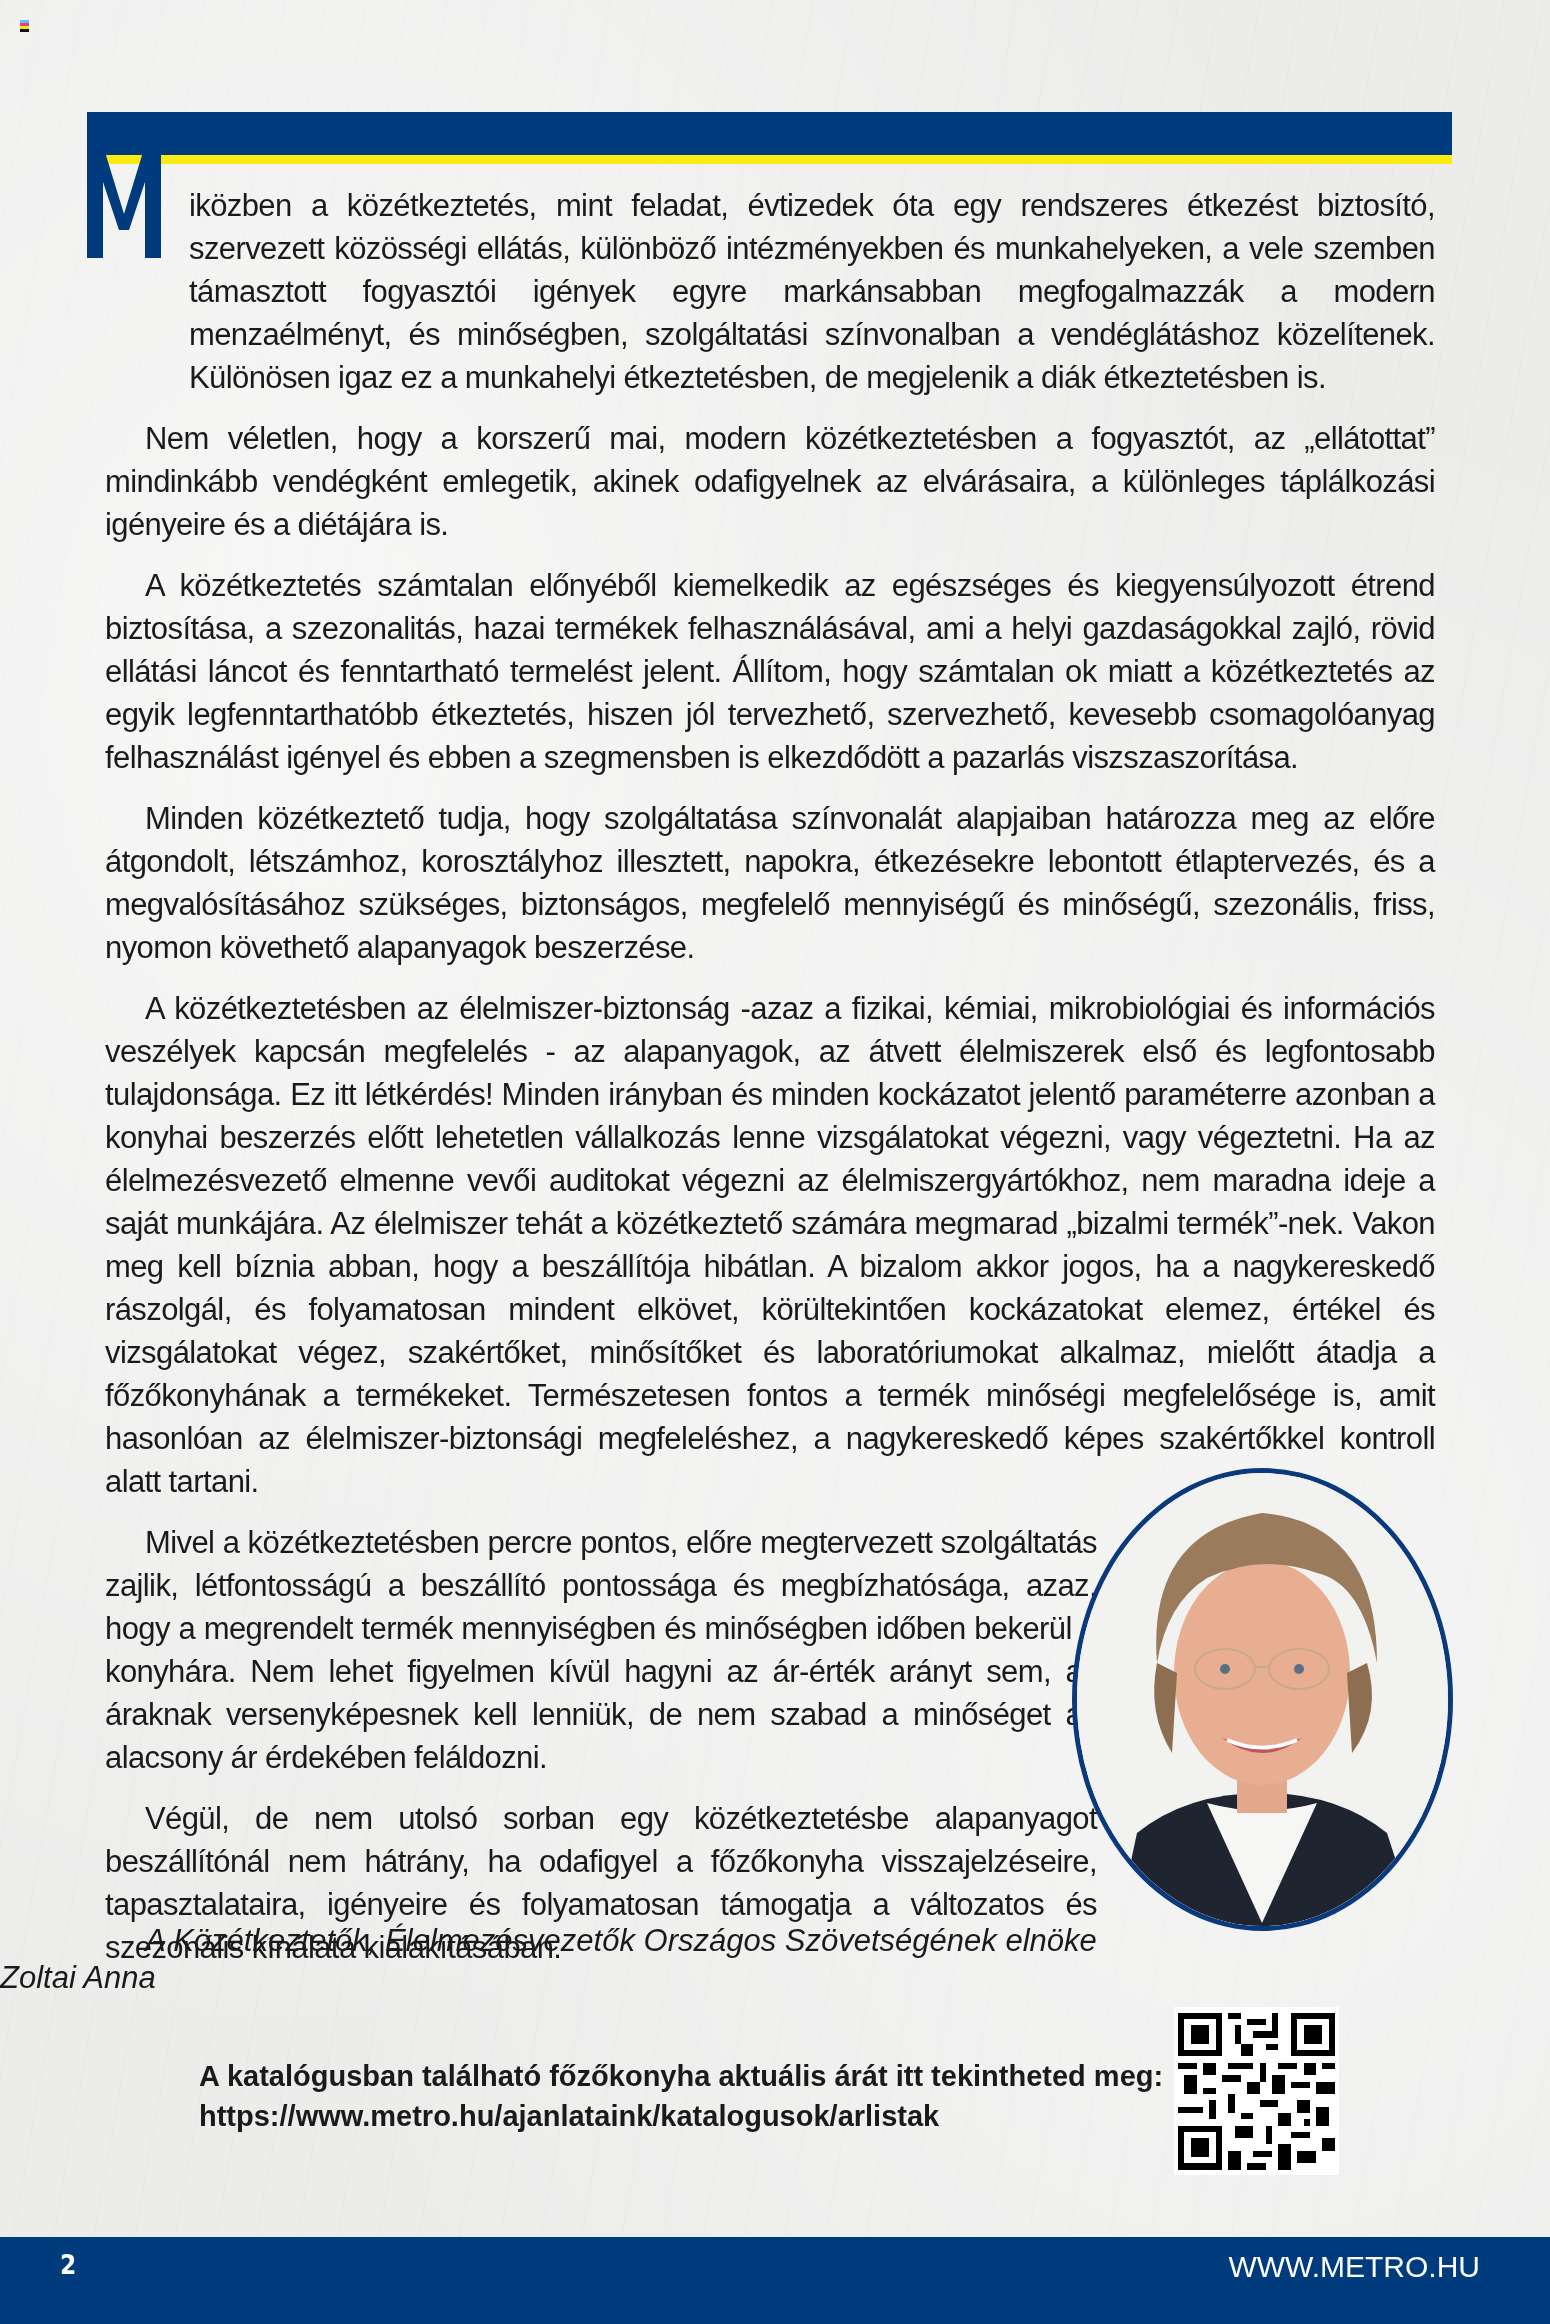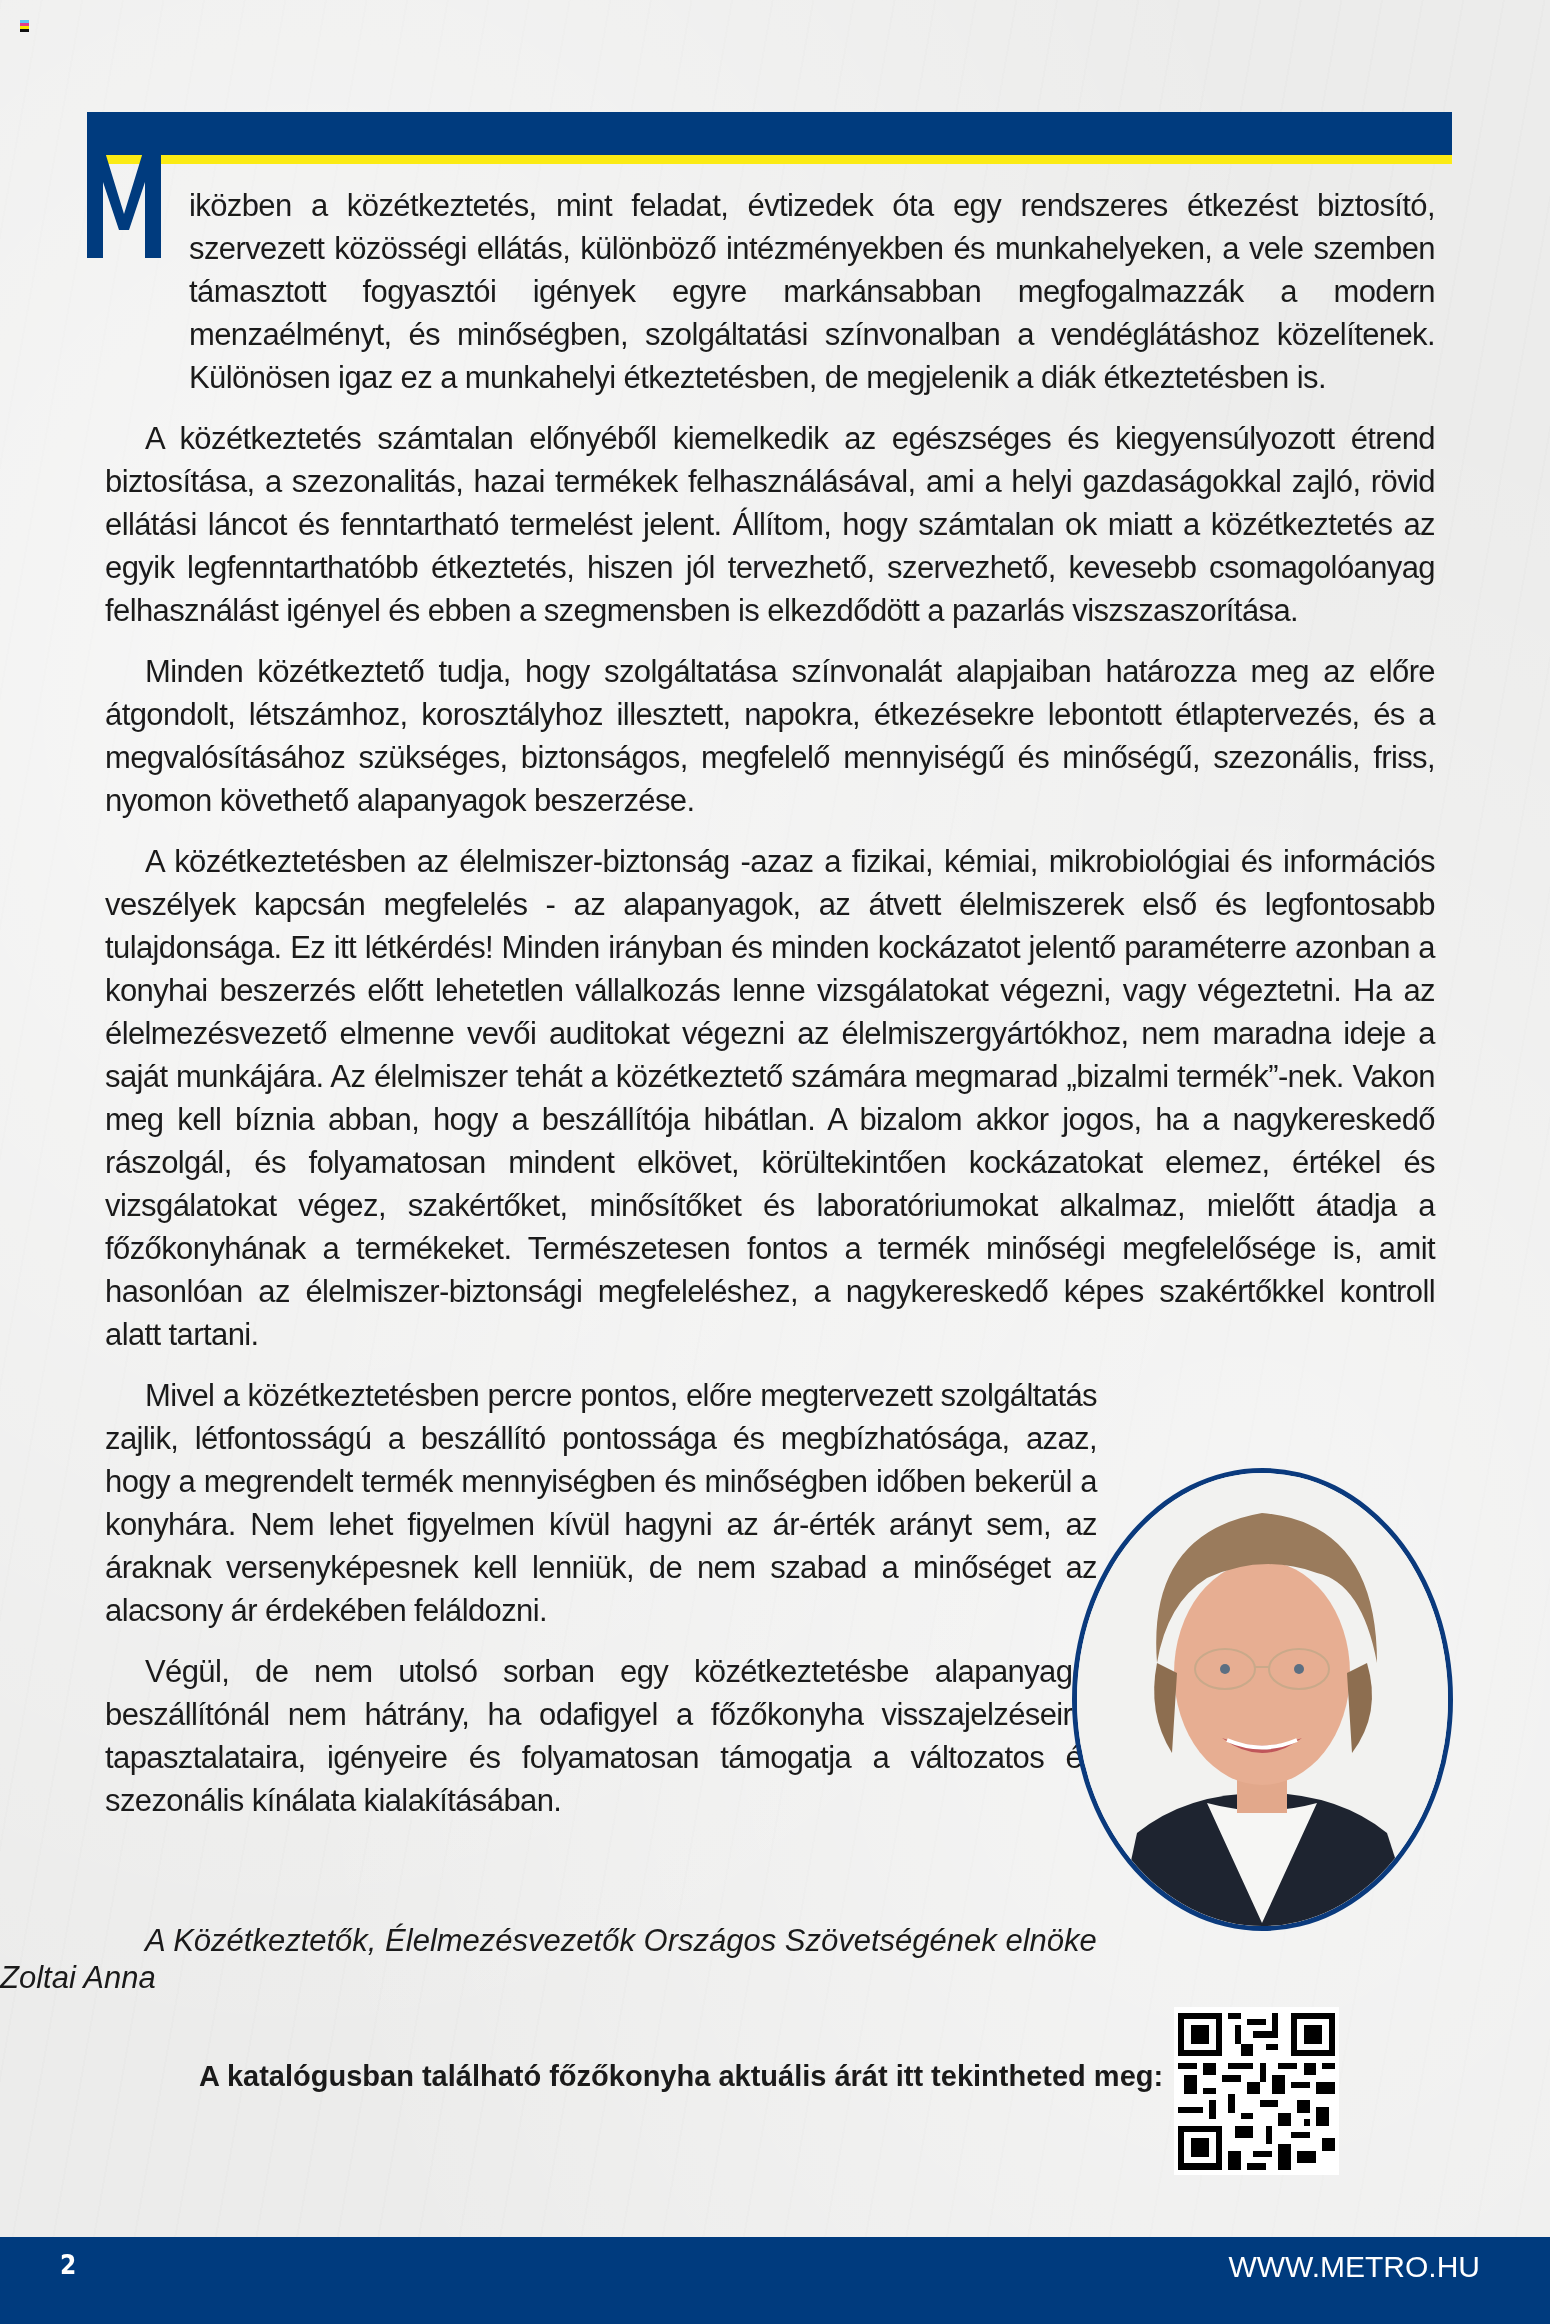--- a/index.html
+++ b/index.html
@@ -57,20 +57,21 @@
 
 <div class="header-bar" style="background:#003b7e"></div>
 <div class="yellow-stripe" style="background:#fbeb14"></div>
 
 <svg class="dropcap" viewBox="0 0 74 106">
   <path d="M0 0 L18 0 L37 62 L56 0 L74 0 L74 106 L58 106 L58 30 L42 78 L32 78 L16 30 L16 106 L0 106 Z" fill="#003b7e"></path>
 </svg>
 
 <div class="article">
   <p class="first-lines" style="margin-top:6px">iközben a közétkeztetés, mint feladat, évtizedek óta egy rendszeres étkezést biztosító, szervezett közösségi ellátás, különböző intézményekben és munkahelyeken, a vele szemben támasztott fogyasztói igények egyre markánsabban megfogalmazzák a modern menzaélményt, és minőségben, szolgáltatási színvonalban a vendéglátáshoz közelítenek. Különösen igaz ez a munkahelyi étkeztetésben, de megjelenik a diák étkeztetésben is.</p>
+  <p class="indent">Nem véletlen, hogy a korszerű mai, modern közétkeztetésben a fogyasztót, az „ellátottat” mindinkább vendégként emlegetik, akinek odafigyelnek az elvárásaira, a különleges táplálkozási igényeire és a diétájára is.</p>
   <p class="indent">A közétkeztetés számtalan előnyéből kiemelkedik az egészséges és kiegyensúlyozott étrend biztosítása, a szezonalitás, hazai termékek felhasználásával, ami a helyi gazdaságokkal zajló, rövid ellátási láncot és fenntartható termelést jelent. Állítom, hogy számtalan ok miatt a közétkeztetés az egyik legfenntarthatóbb étkeztetés, hiszen jól tervezhető, szervezhető, kevesebb csomagolóanyag felhasználást igényel és ebben a szegmensben is elkezdődött a pazarlás viszszaszorítása.</p>
   <p class="indent">Minden közétkeztető tudja, hogy szolgáltatása színvonalát alapjaiban határozza meg az előre átgondolt, létszámhoz, korosztályhoz illesztett, napokra, étkezésekre lebontott étlaptervezés, és a megvalósításához szükséges, biztonságos, megfelelő mennyiségű és minőségű, szezonális, friss, nyomon követhető alapanyagok beszerzése.</p>
   <p class="indent">A közétkeztetésben az élelmiszer-biztonság -azaz a fizikai, kémiai, mikrobiológiai és információs veszélyek kapcsán megfelelés - az alapanyagok, az átvett élelmiszerek első és legfontosabb tulajdonsága. Ez itt létkérdés! Minden irányban és minden kockázatot jelentő paraméterre azonban a konyhai beszerzés előtt lehetetlen vállalkozás lenne vizsgálatokat végezni, vagy végeztetni. Ha az élelmezésvezető elmenne vevői auditokat végezni az élelmiszergyártókhoz, nem maradna ideje a saját munkájára. Az élelmiszer tehát a közétkeztető számára megmarad „bizalmi termék”-nek. Vakon meg kell bíznia abban, hogy a beszállítója hibátlan. A bizalom akkor jogos, ha a nagykereskedő rászolgál, és folyamatosan mindent elkövet, körültekintően kockázatokat elemez, értékel és vizsgálatokat végez, szakértőket, minősítőket és laboratóriumokat alkalmaz, mielőtt átadja a főzőkonyhának a termékeket. Természetesen fontos a termék minőségi megfelelősége is, amit hasonlóan az élelmiszer-biztonsági megfeleléshez, a nagykereskedő képes szakértőkkel kontroll alatt tartani.</p>
   <p class="indent narrow">Mivel a közétkeztetésben percre pontos, előre megtervezett szolgáltatás zajlik, létfontosságú a beszállító pontossága és megbízhatósága, azaz, hogy a megrendelt termék mennyiségben és minőségben időben bekerül a konyhára. Nem lehet figyelmen kívül hagyni az ár-érték arányt sem, az áraknak versenyképesnek kell lenniük, de nem szabad a minőséget az alacsony ár érdekében feláldozni.</p>
   <p class="indent narrow">Végül, de nem utolsó sorban egy közétkeztetésbe alapanyagot beszállítónál nem hátrány, ha odafigyel a főzőkonyha visszajelzéseire, tapasztalataira, igényeire és folyamatosan támogatja a változatos és szezonális kínálata kialakításában.</p>
 </div>
 
 <div class="sig sig-name">Zoltai Anna</div>
 <div class="sig sig-title">A Közétkeztetők, Élelmezésvezetők Országos Szövetségének elnöke</div>
 
@@ -89,20 +90,21 @@
     <line x1="178" y1="194" x2="192" y2="194" stroke="#c9a98a" stroke-width="2"></line>
     <circle cx="148" cy="196" r="5" fill="#5c6f82"></circle>
     <circle cx="222" cy="196" r="5" fill="#5c6f82"></circle>
     <path d="M145 265 Q185 295 225 265 Q185 280 145 265 Z" fill="#c0565a"></path>
     <path d="M150 267 Q185 282 220 267" stroke="#fff" stroke-width="4" fill="none"></path>
   </svg>
 </div>
 
 <div class="catalog-note">
   <div>A katalógusban található főzőkonyha aktuális árát itt tekintheted meg:</div>
+  <div>https://www.metro.hu/ajanlataink/katalogusok/arlistak</div>
 </div>
 
 <div class="qr">
   <svg width="100%" height="100%" viewBox="0 0 25 25" shape-rendering="crispEdges">
     <rect width="25" height="25" fill="#fff"></rect>
     <g fill="#000">
       <path d="M0 0h7v7h-7zM1 1v5h5v-5zM2 2h3v3h-3z" fill-rule="evenodd"></path>
       <path d="M18 0h7v7h-7zM19 1v5h5v-5zM20 2h3v3h-3z" fill-rule="evenodd"></path>
       <path d="M0 18h7v7h-7zM1 19v5h5v-5zM2 20h3v3h-3z" fill-rule="evenodd"></path>
       <rect x="8" y="0" width="2" height="1"></rect>

